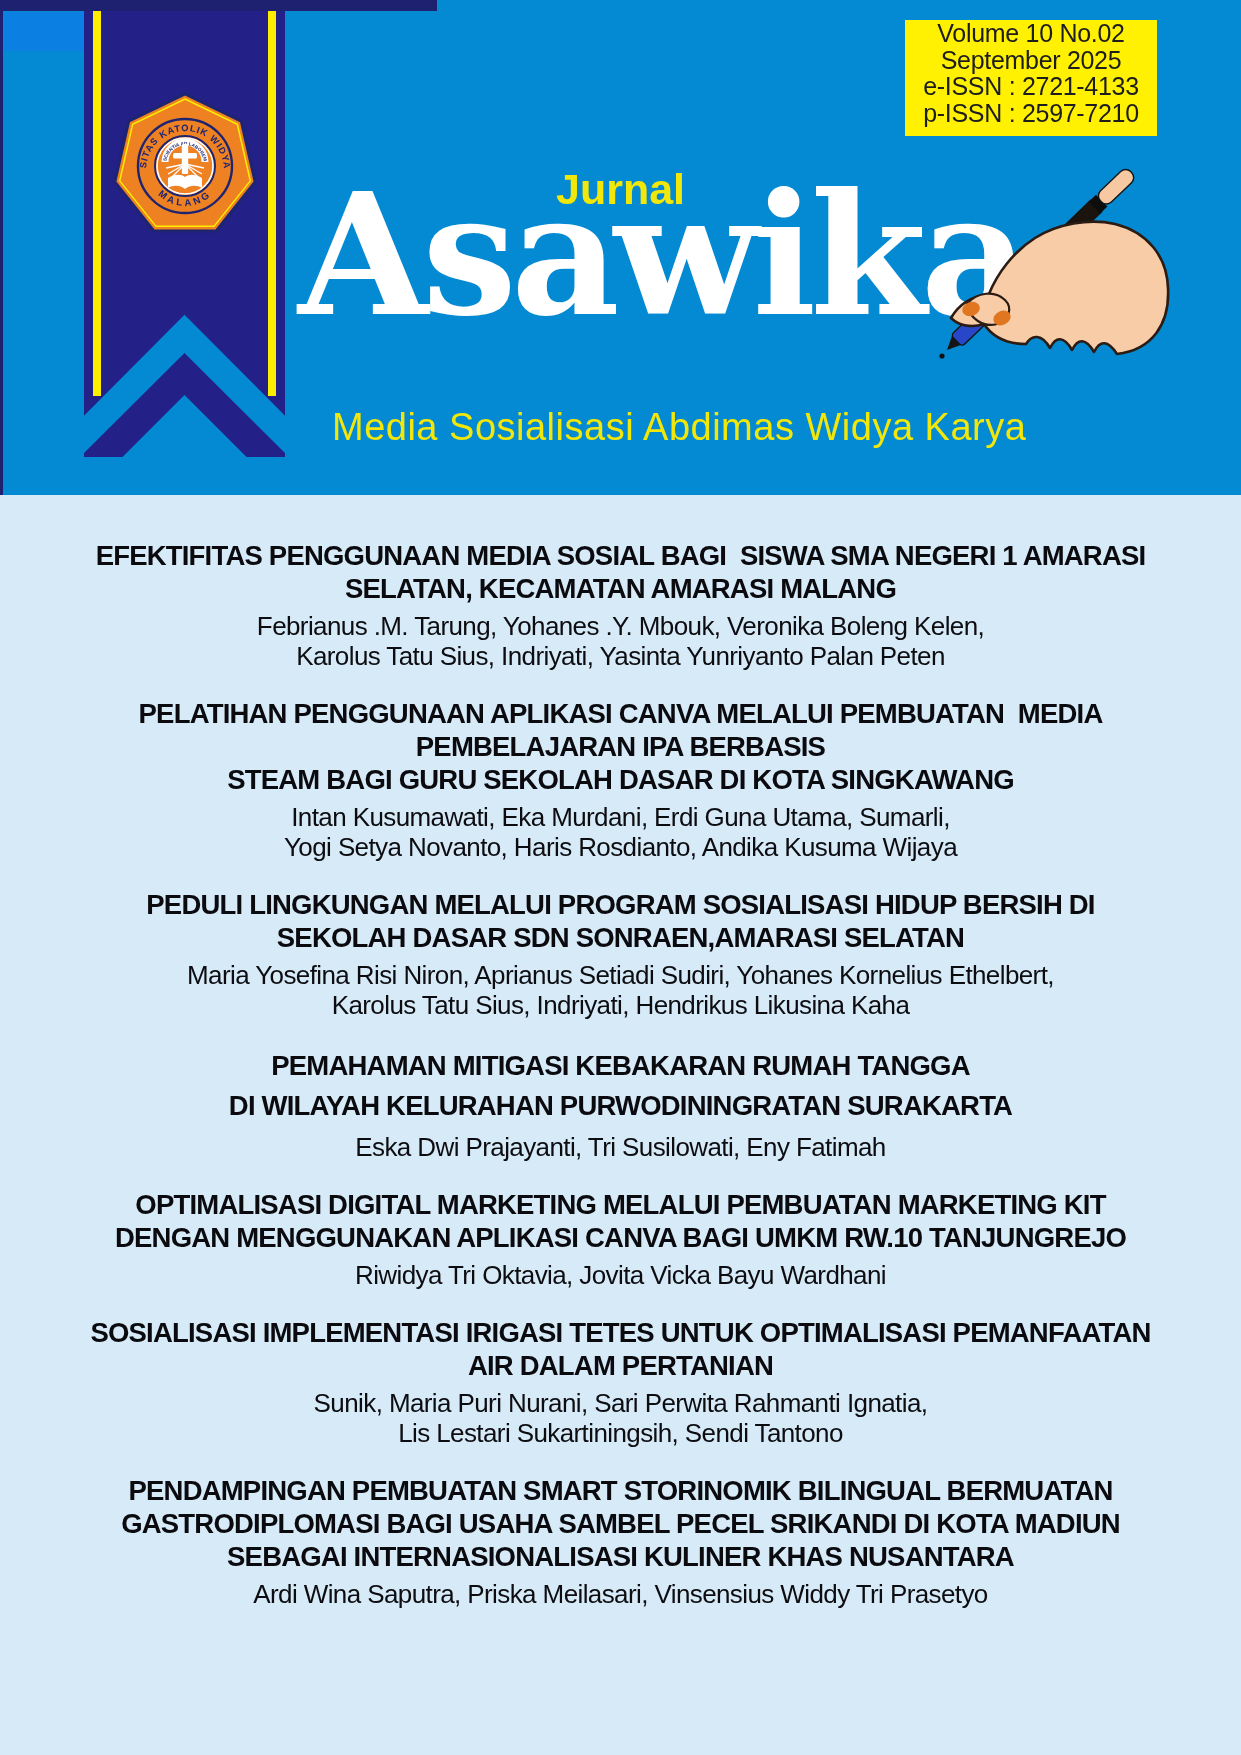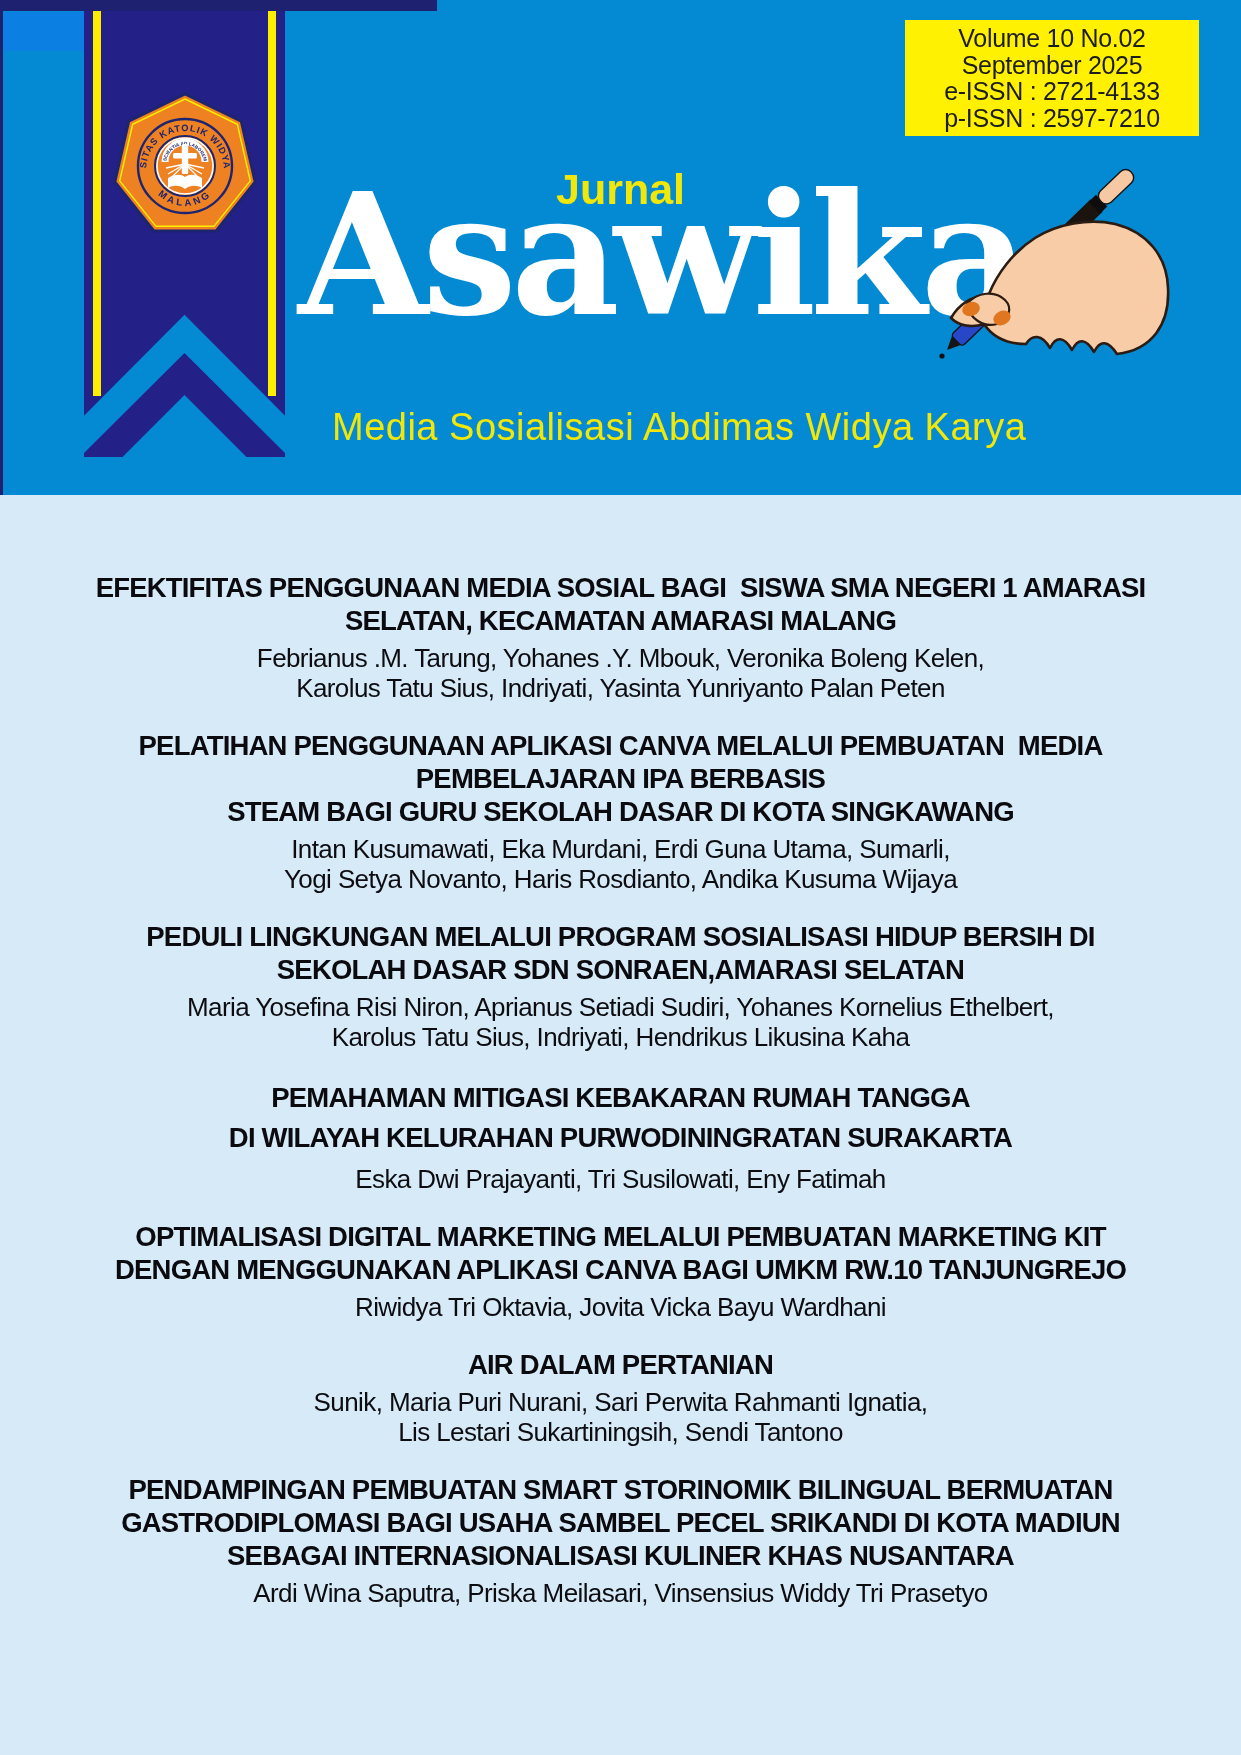--- a/index.html
+++ b/index.html
@@ -5,40 +5,40 @@
   html,body{margin:0;padding:0;background:#888;}
   #page{position:relative;width:1241px;height:1755px;background:#D7EAF7;overflow:hidden;
         font-family:"Liberation Sans",sans-serif;}
 
   
   #header{position:absolute;left:0;top:0;width:1241px;height:495px;background:#048AD3;}
   #top-strip{position:absolute;left:0;top:0;width:437px;height:11px;background:#1E2170;}
   #left-edge{position:absolute;left:0;top:8px;width:3px;height:487px;background:#1E2170;}
   #corner-rect{position:absolute;left:4px;top:12px;width:81px;height:39px;background:#0B7FE2;}
 
-  #infobox{position:absolute;left:905px;top:20px;width:294px;height:116px;background:#FFF101;
-           text-align:center;padding-top:5px;box-sizing:border-box;
+  #infobox{position:absolute;left:905px;top:20px;width:252px;height:116px;background:#FFF101;
+           text-align:center;box-sizing:border-box;
            font-size:25px;line-height:26.5px;color:#1d1d1d;letter-spacing:-0.3px;}
   #infobox .b{font-weight:normal;}
 
   #ribbon{position:absolute;left:84px;top:11px;}
 
   #jurnal-label{position:absolute;left:556px;top:165px;font-size:43px;font-weight:600;
                 color:#F2E70A;letter-spacing:0;}
   #asawika{position:absolute;left:298px;top:138px;width:680px;font-family:"DejaVu Serif",serif;
            font-weight:bold;font-size:168px;line-height:1.4;color:#ffffff;
            letter-spacing:-6px;white-space:nowrap;}
   #subtitle{position:absolute;left:292px;top:406px;font-size:38px;color:#F2E70A;letter-spacing:0.5px;margin-left:40px;}
 
   #hand{position:absolute;left:855px;top:128px;}
   #logo{position:absolute;left:112px;top:88px;}
 
   
   #articles{position:absolute;left:0;top:495px;width:1241px;height:1121px;background:#D7EAF7;
-            padding-top:76px;box-sizing:border-box;overflow:hidden;}
+            padding-top:44px;box-sizing:border-box;overflow:hidden;}
   .article{margin:0 60px 26px 60px;text-align:center;}
   .a-title{font-weight:bold;font-size:27.5px;line-height:33px;color:#0A0A0F;letter-spacing:-0.8px;
            margin-bottom:6px;}
   .a-title.spaced{line-height:40px;}
   .t-line{white-space:pre;}
   .t-line .it{}
   .a-authors{font-size:26px;line-height:30px;color:#0D0D11;letter-spacing:-0.6px;}
 
   
   #footer{position:absolute;left:0;top:1616px;width:1241px;height:139px;background:#2A2E87;
@@ -197,20 +197,21 @@
         <div class="a-title">
           <div class="t-line"><span>OPTIMALISASI DIGITAL MARKETING MELALUI PEMBUATAN MARKETING KIT</span></div>
           <div class="t-line"><span>DENGAN MENGGUNAKAN APLIKASI CANVA BAGI UMKM RW.10 TANJUNGREJO</span></div>
         </div>
         <div class="a-authors">
           <div class="au-line">Riwidya Tri Oktavia, Jovita Vicka Bayu Wardhani</div>
         </div>
       </div>
       <div class="article">
         <div class="a-title">
+          <div class="t-line"><span>SOSIALISASI IMPLEMENTASI IRIGASI TETES UNTUK OPTIMALISASI PEMANFAATAN</span></div>
           <div class="t-line"><span>AIR DALAM PERTANIAN</span></div>
         </div>
         <div class="a-authors">
           <div class="au-line">Sunik, Maria Puri Nurani, Sari Perwita Rahmanti Ignatia,</div>
           <div class="au-line">Lis Lestari Sukartiningsih, Sendi Tantono</div>
         </div>
       </div>
       <div class="article">
         <div class="a-title">
           <div class="t-line"><span>PENDAMPINGAN PEMBUATAN SMART STORINOMIK BILINGUAL BERMUATAN</span></div>

